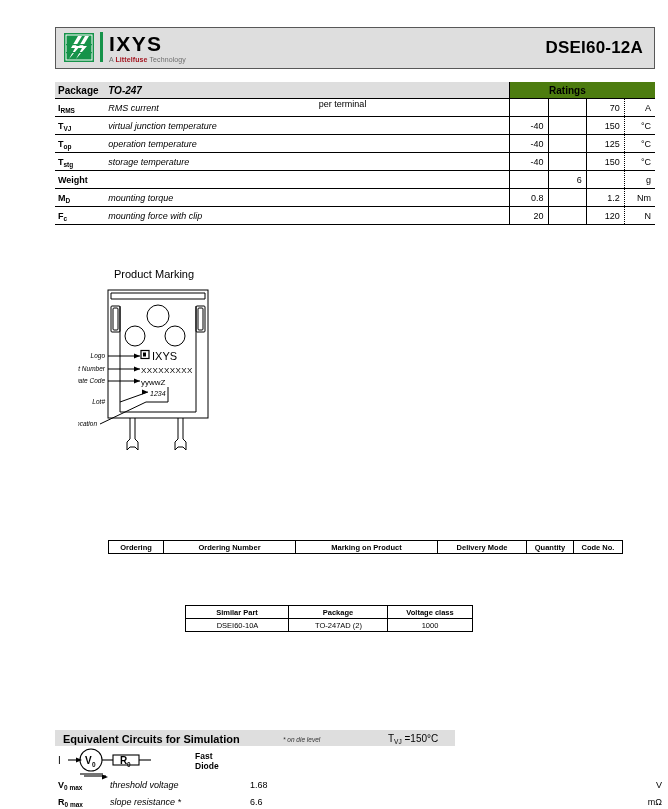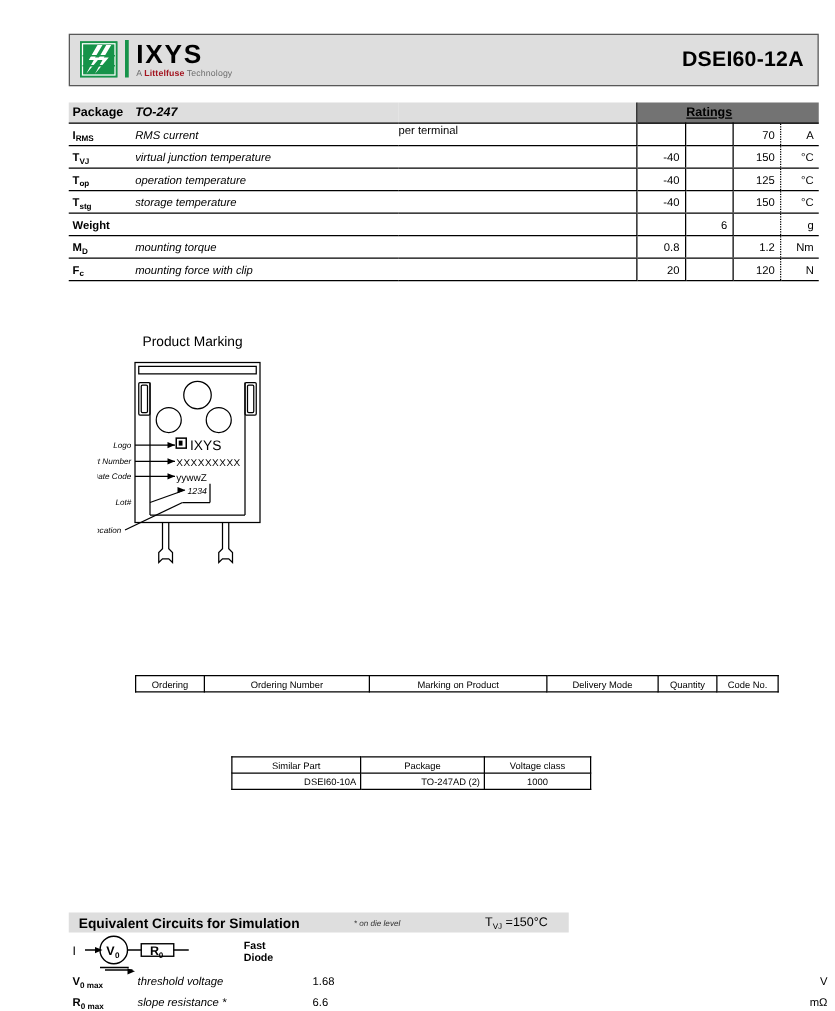--- a/index.html
+++ b/index.html
@@ -76,21 +76,21 @@
     font-size: 9px;
   }
   .ratings td, .ratings th { padding: 0; }
   .ratings .pkgbar td {
     background: #dedede;
     height: 16px;
     font-weight: bold;
     font-size: 10px;
     vertical-align: middle;
   }
-  .ratings .pkgbar td.plain { background: #737373; text-decoration: underline; }
+  .ratings .pkgbar td.plain { background: #4d7c0f; }
   .ratings .colhead td {
     font-weight: bold; font-size: 10px;
     height: 16px; vertical-align: bottom;
     padding-bottom: 1px;
     border-bottom: 1.6px solid #000;
   }
   .ratings tbody td {
     height: 17px;
     border-bottom: .8px solid #000;
     vertical-align: middle;
@@ -115,33 +115,33 @@
     position: absolute;
     border-collapse: collapse;
     font-size: 7.5px;
   }
   .tbl td, .tbl th {
     border: .8px solid #000;
     padding: 1px 3px;
     text-align: center;
     height: 10px;
   }
-  .tbl th { font-weight: normal; }
+  .tbl th { font-weight: bold; }
   #ordering-table { left: 108px; top: 540px; }
   #ordering-table .w1 { width: 48px; }
   #ordering-table .w2 { width: 125px; }
   #ordering-table .w3 { width: 135px; }
   #ordering-table .w4 { width: 82px; }
   #ordering-table .w5 { width: 40px; }
   #ordering-table .w6 { width: 42px; }
   #similar-table { left: 185px; top: 593px; margin-top: 12px; }
   #similar-table .s1 { width: 96px; }
   #similar-table .s2 { width: 92px; }
   #similar-table .s3 { width: 78px; }
-  #similar-table td.lft { text-align: right; padding-left: 4px; }
+  #similar-table td.lft { text-align: center; padding-left: 4px; }
 
   
   .eq-bar {
     position: absolute; left: 55px; top: 730px;
     width: 400px; height: 16px;
     background: #dedede;
   }
   .eq-title { position: absolute; left: 63px; top: 733px; font-size: 11px; font-weight: bold; }
   .eq-note  { position: absolute; left: 283px; top: 736px; font-size: 6.5px; font-style: italic; color: #333; }
   .eq-temp  { position: absolute; left: 388px; top: 733px; font-size: 10px; }

